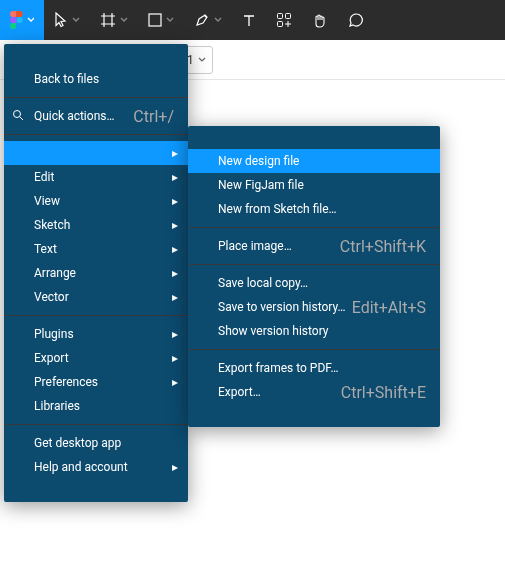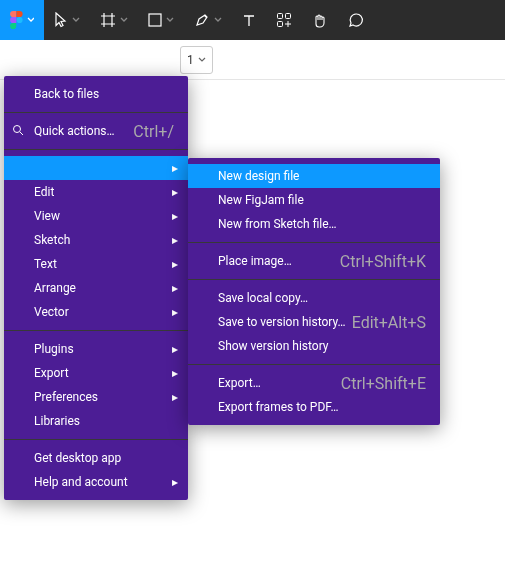--- a/index.html
+++ b/index.html
@@ -4,21 +4,21 @@
 <style>
   * { margin: 0; padding: 0; box-sizing: border-box; font-family: -apple-system, BlinkMacSystemFont, "Segoe UI", Roboto, sans-serif; }
   body { width: 505px; height: 567px; background: #fff; overflow: hidden; position: relative; }
   .toolbar { height: 40px; background: #2c2c2c; display: flex; align-items: center; color: #fff; }
   .tb-btn { height: 40px; display: flex; align-items: center; justify-content: center; padding: 0 10px; position: relative; }
   .tb-btn.primary { background: #0d99ff; width: 44px; }
   .tb-btn svg { display: block; }
   .chev { margin-left: 4px; }
   .secondbar { height: 40px; border-bottom: 1px solid #e5e5e5; display: flex; align-items: center; padding-left: 180px; }
   .layer { height: 28px; border: 1px solid #ccc; border-radius: 3px; display: flex; align-items: center; padding: 0 6px; font-size: 12px; color: #333; gap:4px; }
-  .menu { position: absolute; background: #4c1d95; color: #fff; font-size: 12px; border-radius: 2px; box-shadow: 0 4px 20px rgba(0,0,0,0.4); padding: 6px 0; margin-top: 32px; }
+  .menu { position: absolute; background: #0c4a6e; color: #fff; font-size: 12px; border-radius: 2px; box-shadow: 0 4px 20px rgba(0,0,0,0.4); padding: 23px 0; }
   .menu1 { top: 44px; left: 4px; width: 184px; }
   .menu2 { top: 126px; left: 188px; width: 252px; }
   .mi { height: 24px; display: flex; align-items: center; padding: 0 14px 0 30px; position: relative; white-space: nowrap; }
   .mi.hl { background: #0d99ff; }
   .mi .lbl { flex: 1; }
   .mi .sc { color: #aaa; font-size: 16px; }
   .mi .sub { position: absolute; right: 10px; }
   .mi .licon { position: absolute; left: 8px; }
   .sep { height: 1px; background: #383838; margin: 6px 0; }
   .canvas { position: absolute; top: 80px; left: 0; right: 0; bottom: 0; background: #fff; }
@@ -201,19 +201,19 @@
   </div>
   <div class="mi">
     <span class="lbl">Save to version history…</span>
     <span class="sc">Edit+Alt+S</span>
   </div>
   <div class="mi">
     <span class="lbl">Show version history</span>
   </div>
   <div class="sep"></div>
   <div class="mi">
+    <span class="lbl">Export frames to PDF…</span>
+  </div>
+  <div class="mi">
     <span class="lbl">Export…</span>
     <span class="sc">Ctrl+Shift+E</span>
   </div>
-  <div class="mi">
-    <span class="lbl">Export frames to PDF…</span>
-  </div>
 </div>
 
 </body></html>

